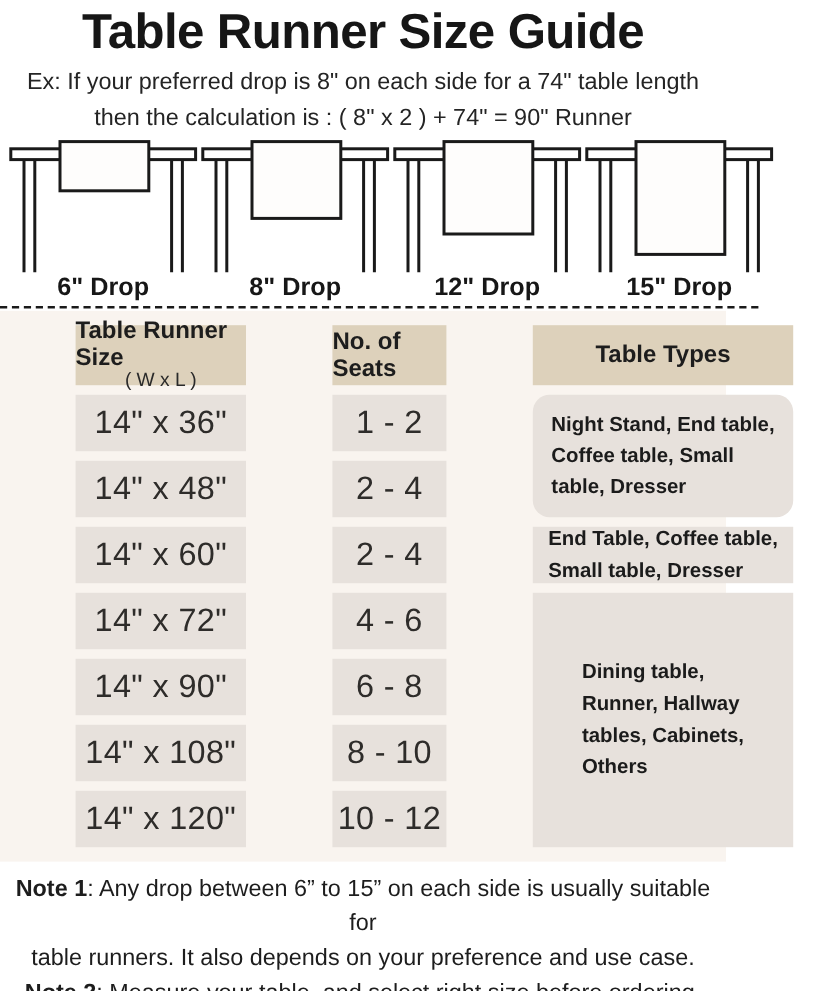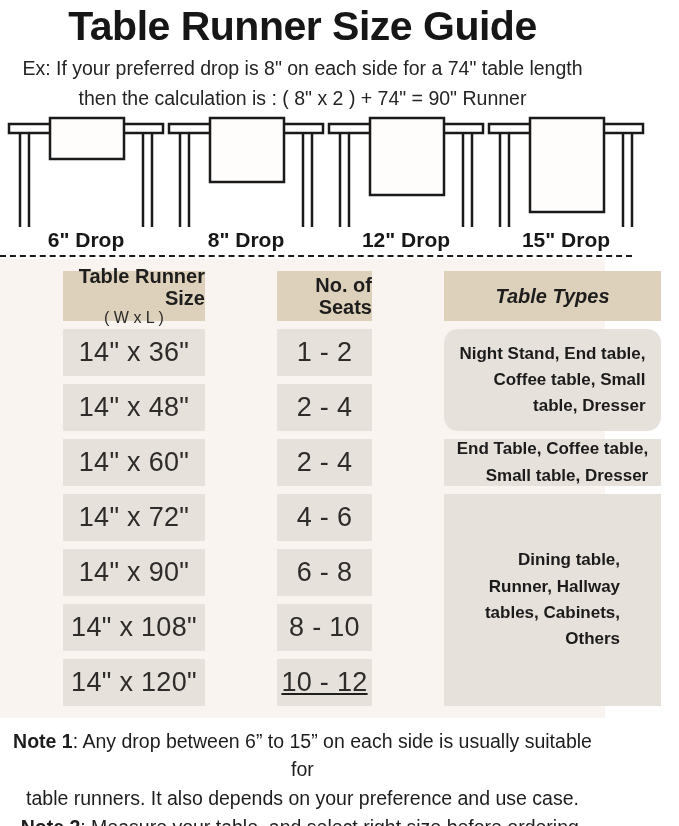--- a/index.html
+++ b/index.html
@@ -43,21 +43,21 @@
     margin-top: 2px;
   }
   .size-grid {
     display: grid;
     grid-template-columns: 187px 140px 262px;
     grid-template-rows: 50px repeat(7, 47px);
     column-gap: 27px; row-gap: 8px;
   }
   .cell {
     display: flex; align-items: center; justify-content: center;
-    text-align: right;
+    text-align: left;
     margin-left: 45px;
   }
   .head-cell { background: #ddd1bb; }
   .data-cell { background: #e7e1dc; }
   .head-main { font-size: 20px; font-weight: 700; color: #1d1d1d; line-height: 1.1; }
   .head-sub  { font-size: 16px; font-weight: 400; color: #2a2a2a; line-height: 1.15; }
   .head-col  { flex-direction: column; }
   .size-val, .seats-val {
     font-size: 27px; font-weight: 400; color: #2e2c2a; letter-spacing: 0.3px;
   }
@@ -154,21 +154,21 @@
   <div class="band">
     <div class="size-grid">
 
       <div class="cell head-cell head-col" style="grid-column:1; grid-row:1;">
         <div class="head-main">Table Runner Size</div>
         <div class="head-sub">( W x L )</div>
       </div>
       <div class="cell head-cell" style="grid-column:2; grid-row:1;">
         <div class="head-main">No. of Seats</div>
       </div>
-      <div class="cell head-cell" style="grid-column:3; grid-row:1;font-style:italic;">
+      <div class="cell head-cell" style="grid-column:3; grid-row:1;">
         <div class="head-main">Table Types</div>
       </div>
 
       <div class="cell data-cell" style="grid-column:1; grid-row:2;">
           <span class="size-val">14" x 36"</span>
         </div>
       <div class="cell data-cell" style="grid-column:2; grid-row:2;">
           <span class="seats-val">1 - 2</span>
         </div>
 
@@ -203,21 +203,21 @@
       <div class="cell data-cell" style="grid-column:1; grid-row:7;">
           <span class="size-val">14" x 108"</span>
         </div>
       <div class="cell data-cell" style="grid-column:2; grid-row:7;">
           <span class="seats-val">8 - 10</span>
         </div>
 
       <div class="cell data-cell" style="grid-column:1; grid-row:8;">
           <span class="size-val">14" x 120"</span>
         </div>
-      <div class="cell data-cell" style="grid-column:2; grid-row:8;text-decoration:underline;">
+      <div class="cell data-cell" style="grid-column:2; grid-row:8;">
           <span class="seats-val">10 - 12</span>
         </div>
 
       <div class="cell data-cell span-r1-2">
         <span class="type-text">Night Stand, End table,
 Coffee table, Small
 table, Dresser</span>
       </div>
       <div class="cell data-cell span-r3">
         <span class="type-text">End Table, Coffee table,

